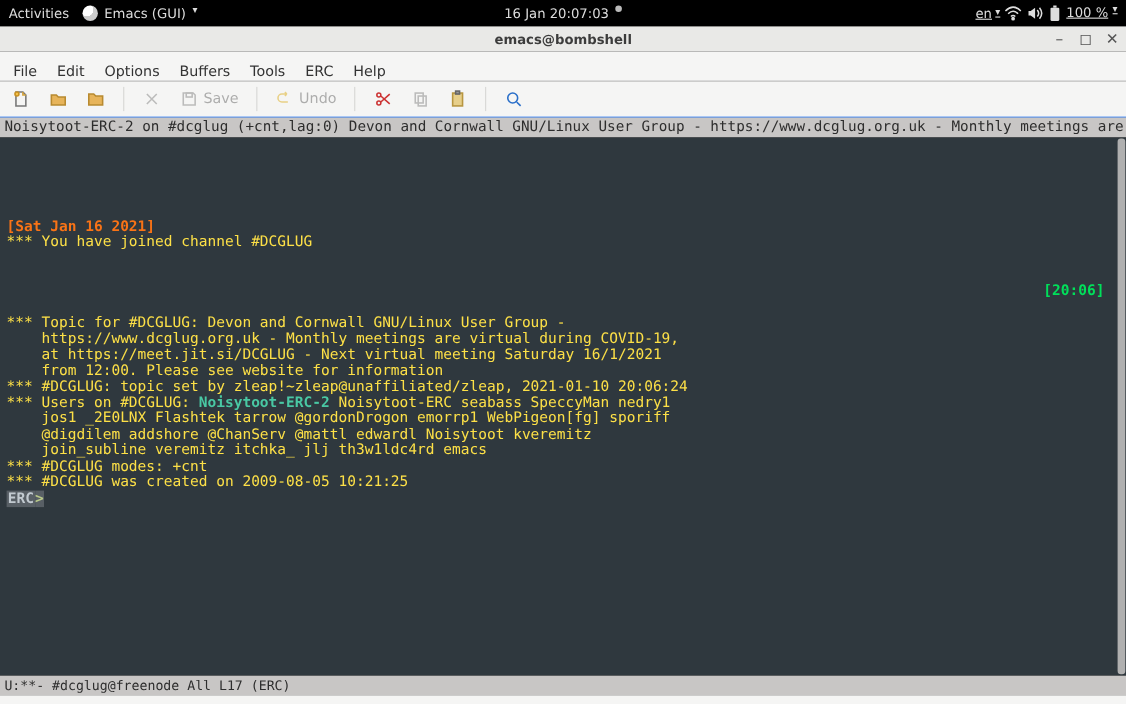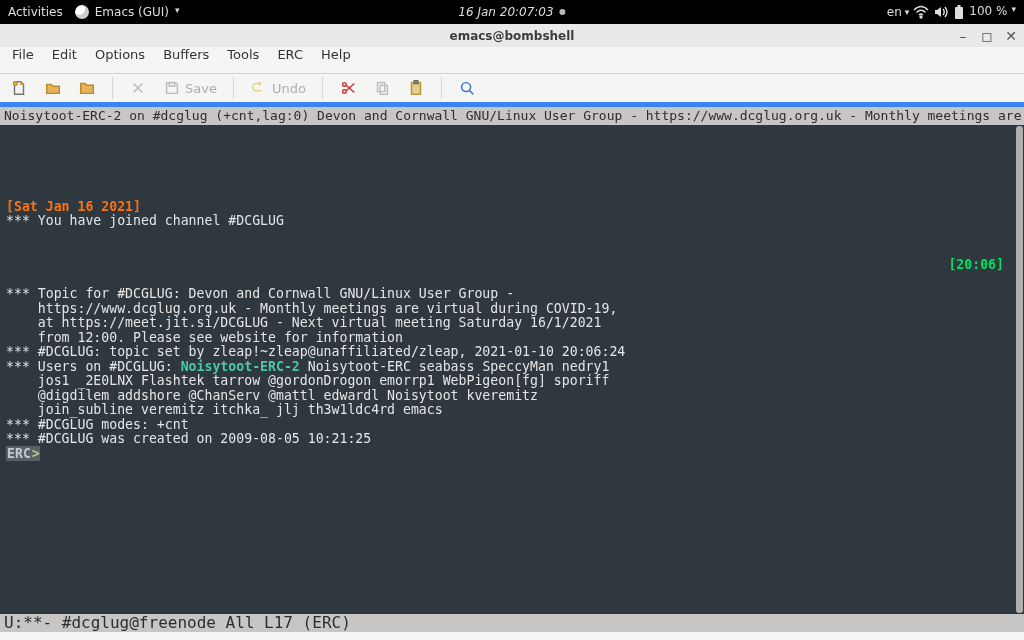--- a/index.html
+++ b/index.html
@@ -16,22 +16,22 @@
   height: 24px;
   background: #000;
   display: flex;
   align-items: center;
   padding: 0 8px;
   color: #ddd;
   font-size: 12px;
   position: relative;
 }
 .topbar .left { display: flex; align-items: center; gap: 12px; }
-.topbar .center { position: absolute; left: 50%; transform: translateX(-50%); display: flex; align-items: center; gap: 6px; font-style: italic; }
-.topbar .right { margin-left: auto; display: flex; align-items: center; gap: 4px; }
+.topbar .center { position: absolute; left: 50%; transform: translateX(-50%); display: flex; align-items: flex-start; gap: 6px; }
+.topbar .right { margin-left: auto; display: flex; align-items: center; gap: 4px; text-decoration: underline; }
 .topbar .app-ico {
   width: 14px; height: 14px;
   background: radial-gradient(circle at 30% 30%, #fff 0 40%, #ccc 41% 100%);
   border-radius: 50%;
 }
 .topbar .dot { width:6px; height:6px; border-radius:50%; background:#bbb; }
 .topbar svg { stroke: #ddd; fill: none; stroke-width: 1.4; }
 
 .titlebar {
   height: 23px;
@@ -44,32 +44,32 @@
 }
 .titlebar .title { margin: 0 auto; font-weight: 600; }
 .titlebar .win-controls { position: absolute; right: 6px; display: flex; gap: 10px; align-items: center; }
 .titlebar .wc { width: 14px; height: 14px; color: #555; font-size: 14px; line-height: 14px; text-align: center; }
 
 .menubar {
   height: 27px;
   background: #f5f5f4;
   border-bottom: 1px solid #cfcfcf;
   display: flex;
-  align-items: flex-start;
+  align-items: flex-end;
   gap: 18px;
   padding: 0 12px;
   font-size: 13px;
   color: #333;
 }
 .menubar span { cursor: default; }
 
 .toolbar {
   height: 33px;
   background: #f5f5f4;
-  border-bottom: 5px solid #3b82f6;
+  border-bottom: 1px solid #3b82f6;
   display: flex;
   align-items: center;
   padding: 0 6px;
   gap: 8px;
   color: #555;
 }
 .toolbar .sep { width: 1px; height: 22px; background: #d6d6d4; margin: 0 4px; }
 .toolbar .btn { display: flex; align-items: center; gap: 4px; padding: 2px 4px; }
 .toolbar .btn.disabled { opacity: 0.45; }
 .toolbar svg { width: 18px; height: 18px; stroke: #777; fill: none; stroke-width: 1.6; }
@@ -96,34 +96,34 @@
   padding: 2px 6px;
   position: relative;
   white-space: pre;
   overflow: hidden;
 }
 .buffer .scrollbar {
   position: absolute; right: 1px; top: 1px; bottom: 1px; width: 7px;
   background: #b0b0b0; border-radius: 3px;
 }
 .datehdr { color: #f97316; font-weight: bold; }
-.sysmsg  { color: #e5e5e5; }
+.sysmsg  { color: #fde047; }
 .tstamp  { color: #00e05a; font-weight: bold; margin-top: 44px; }
 .mynick  { color: #49c8a4; font-weight: bold; }
 .promptp { color: #c2cad0; background: #585f65; font-weight: bold; padding: 0 1px; }
 .promptg { color: #b9c98a; background: #585f65; font-weight: bold; }
 .joinrow { display: flex; }
 .joinrow .gap { flex: 1; }
 
 .modeline {
   height: 18px;
   background: #c8c6c5;
   color: #2d2d2d;
   font-family: "DejaVu Sans Mono","Courier New",monospace;
-  font-size: 16px;
+  font-size: 12px;
   line-height: 18px;
   padding: 0 4px;
 }
 
 .minibuffer {
   height: 8px;
   background: #f5f5f4;
 }
 </style>
 </head>

